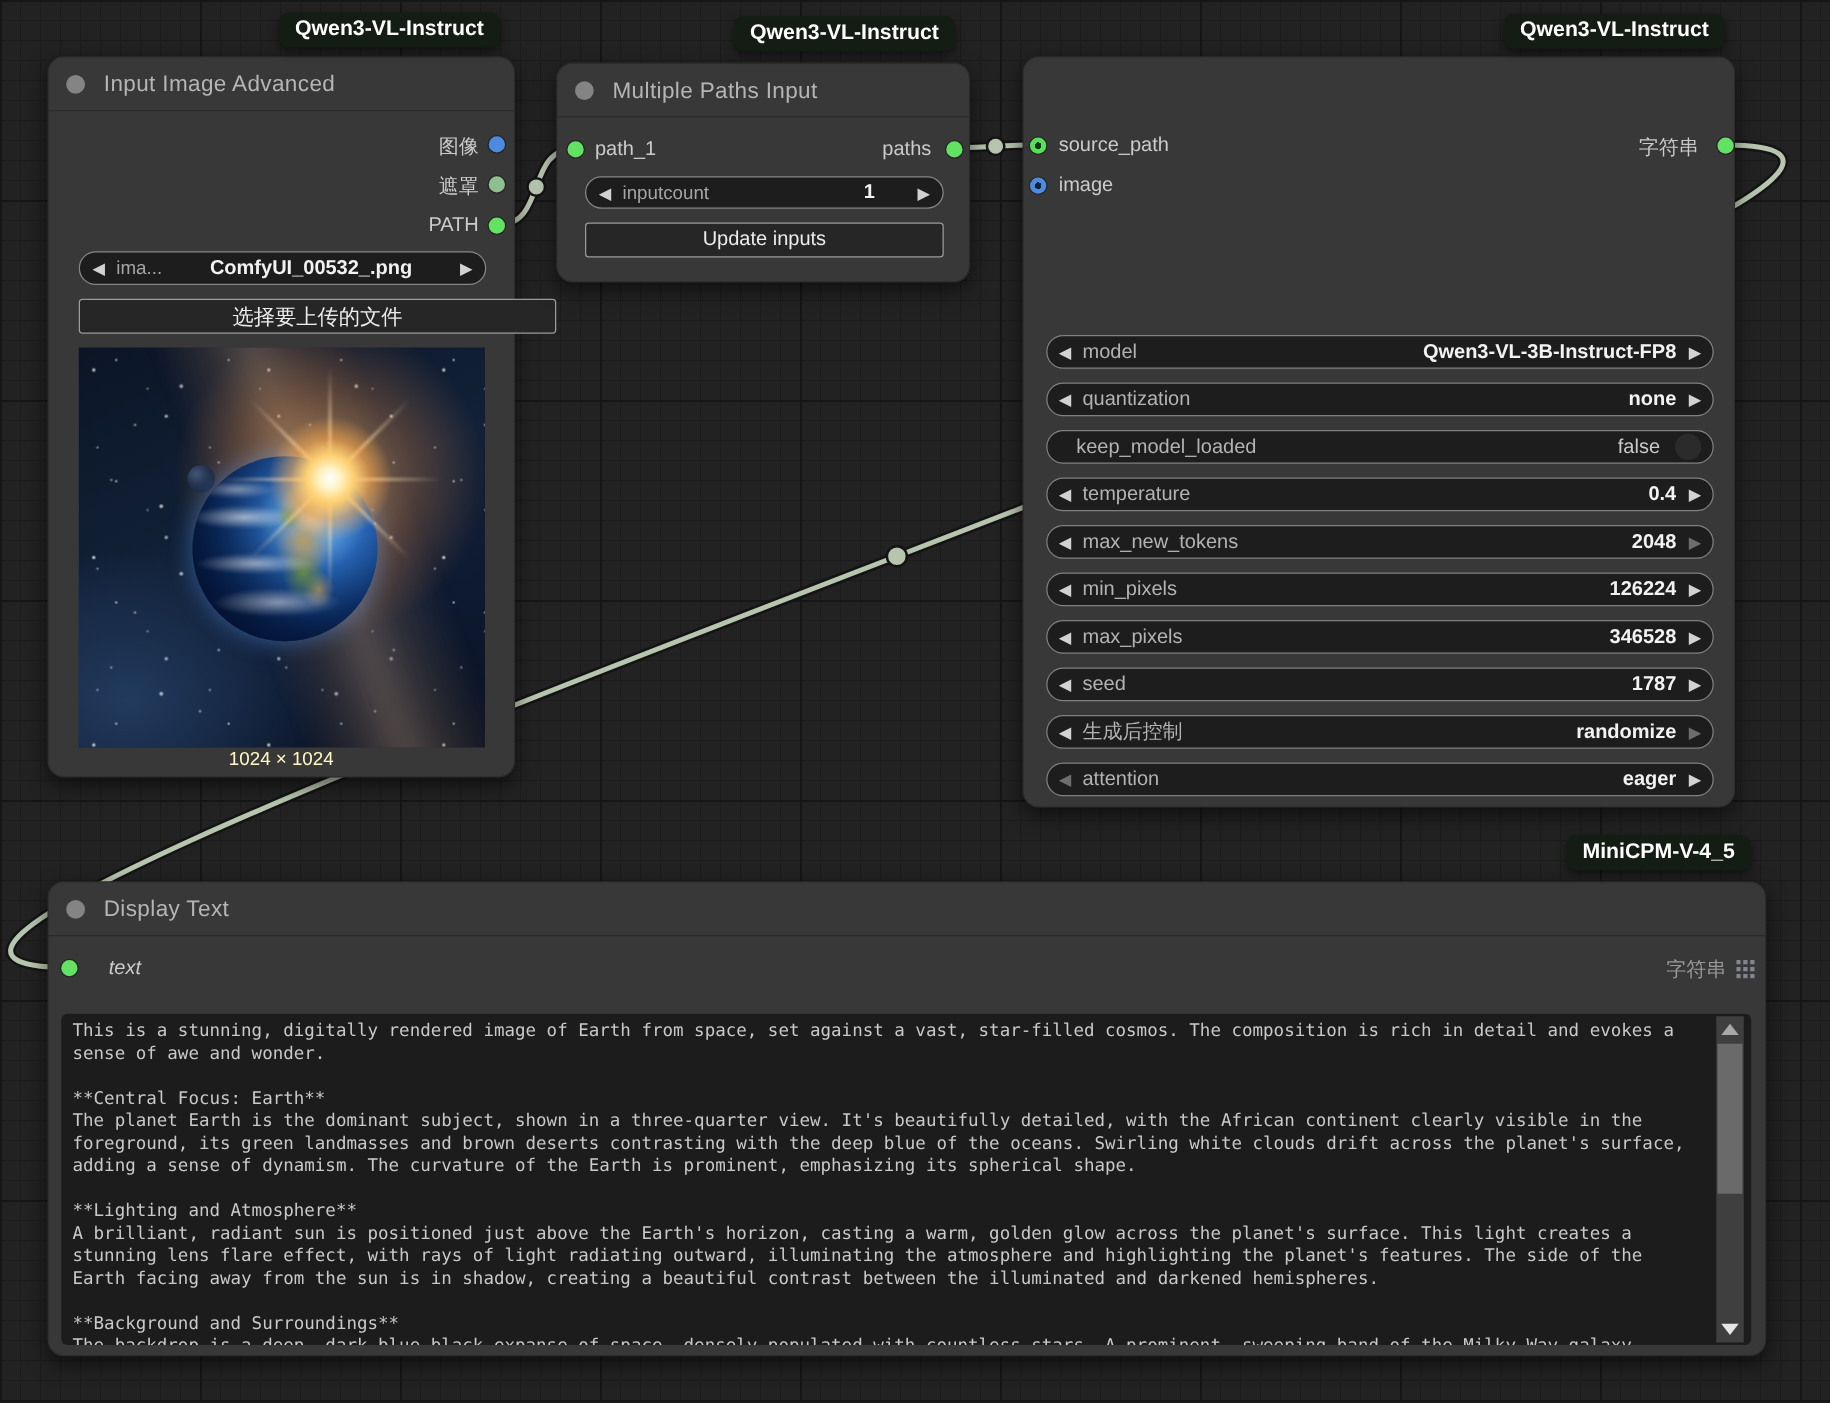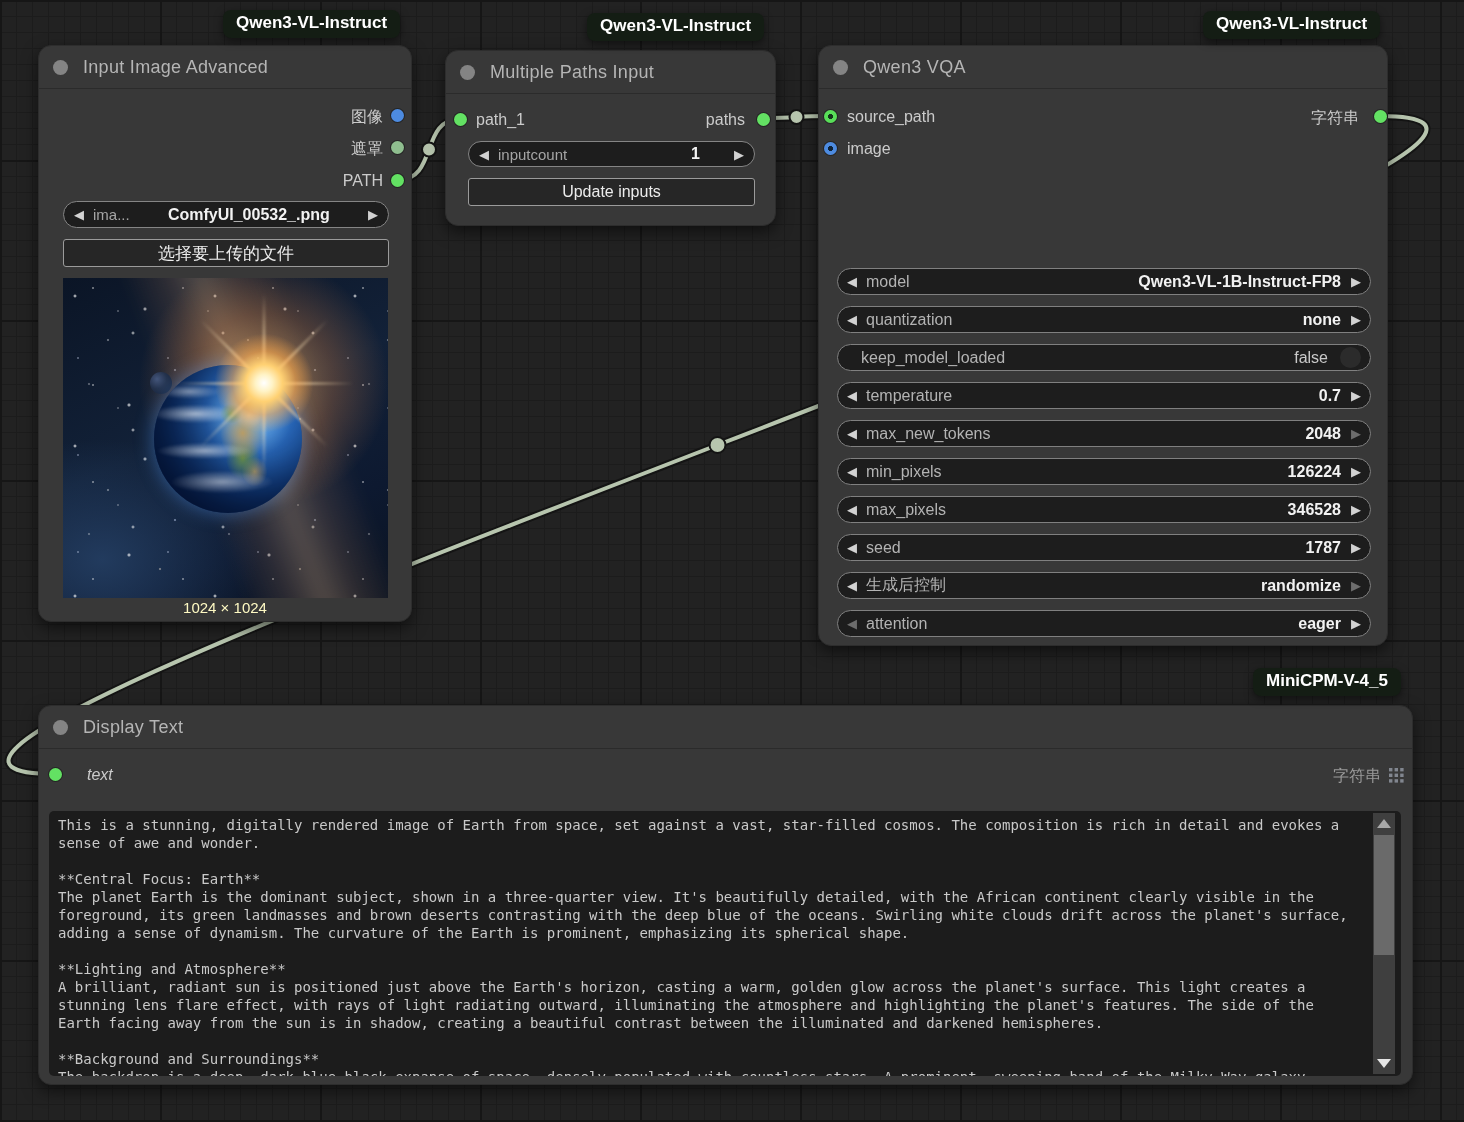--- a/index.html
+++ b/index.html
@@ -134,21 +134,21 @@
     <span class="socket sock-palegreen" style="left:352px;top:95px;"></span>
     <div class="slot-label out" style="right:28px;top:126px;">PATH</div>
     <span class="socket sock-green" style="left:352px;top:128px;"></span>
 
     <div class="pill" style="left:24px;top:155px;width:326px;">
       <span class="arr">◀</span>
       <span class="plabel">ima...</span>
       <span class="pvalue center">ComfyUI_00532_.png</span>
       <span class="arr">▶</span>
     </div>
-    <div class="btn" style="left:24px;top:193px;width:326px;height:28px;">选择要上传的文件</div>
+    <div class="btn" style="left:24px;top:193px;width:382px;height:28px;">选择要上传的文件</div>
 
     <div class="preview">
       <div class="stars"></div>
       <div class="stars2"></div>
       <div class="mw-band"></div>
       <div class="sun-glow"></div>
       <div class="moon"></div>
       <div class="earth">
         <div class="continent"></div>
         <div class="clouds"></div>
@@ -175,54 +175,50 @@
     <div class="pill" style="left:22px;top:90px;width:287px;height:26px;">
       <span class="arr">◀</span>
       <span class="plabel">inputcount</span>
       <span class="pvalue" style="margin-right:34px;">1</span>
       <span class="arr">▶</span>
     </div>
     <div class="btn" style="left:22px;top:127px;width:287px;height:28px;font-size:16px;">Update inputs</div>
   </div>
 
   <div class="node" style="left:818px;top:45px;width:570px;height:601px;">
-    <div class="nheader">
-      <span class="hdot"></span>
-      <span class="ntitle">Qwen3 VQA</span>
-    </div>
     <span class="socket sock-green-ring" style="left:5px;top:64px;"></span>
     <div class="slot-label" style="left:28px;top:62px;">source_path</div>
     <span class="socket sock-blue-ring" style="left:5px;top:96px;"></span>
     <div class="slot-label" style="left:28px;top:94px;">image</div>
     <div class="slot-label out" style="right:28px;top:62px;">字符串</div>
     <span class="socket sock-green" style="left:555px;top:64px;"></span>
 
 
     <div class="widget-col" style="left:18px;top:222px;width:534px;">
       <div class="wrow">
         <span class="arr">◀</span>
         <span class="plabel">model</span>
-        <span class="pvalue">Qwen3-VL-1B-Instruct-FP8</span>
+        <span class="pvalue">Qwen3-VL-3B-Instruct-FP8</span>
         <span class="arr">▶</span>
       </div>
       <div class="wrow">
         <span class="arr">◀</span>
         <span class="plabel">quantization</span>
         <span class="pvalue">none</span>
         <span class="arr">▶</span>
       </div>
       <div class="wrow">
         <span class="plabel" style="margin-left:14px;">keep_model_loaded</span>
         <span class="pvalue" style="color:#c9c9c9;font-weight:400;">false</span>
         <span class="toggle-circle"></span>
       </div>
       <div class="wrow">
         <span class="arr">◀</span>
         <span class="plabel">temperature</span>
-        <span class="pvalue">0.7</span>
+        <span class="pvalue">0.4</span>
         <span class="arr">▶</span>
       </div>
       <div class="wrow">
         <span class="arr">◀</span>
         <span class="plabel">max_new_tokens</span>
         <span class="pvalue">2048</span>
         <span class="arr dim">▶</span>
       </div>
       <div class="wrow">
         <span class="arr">◀</span>

